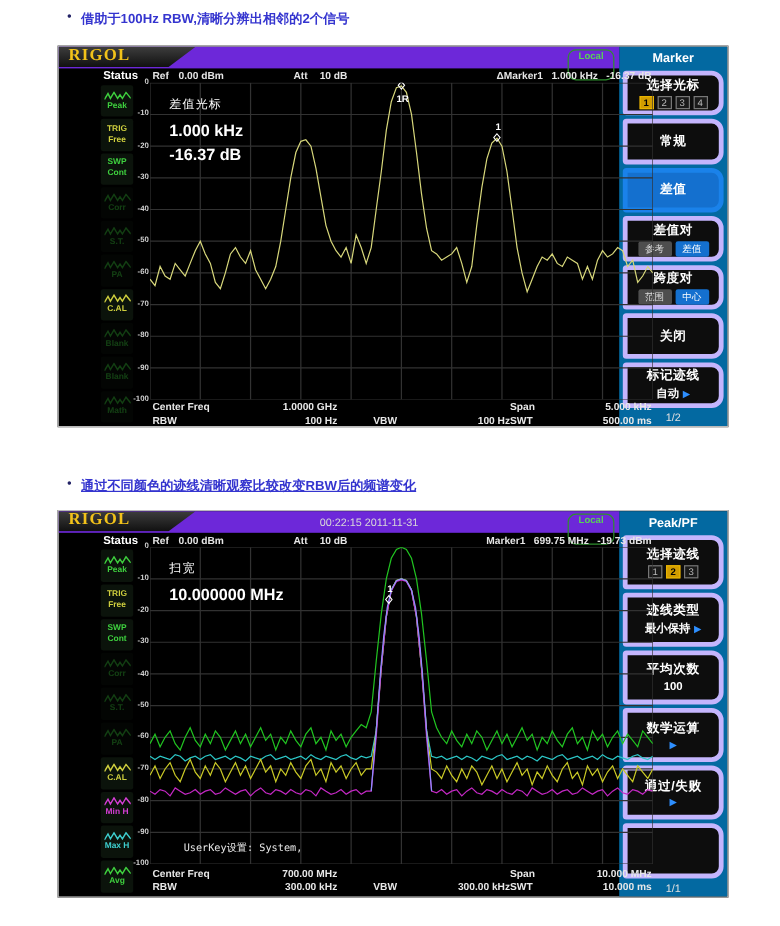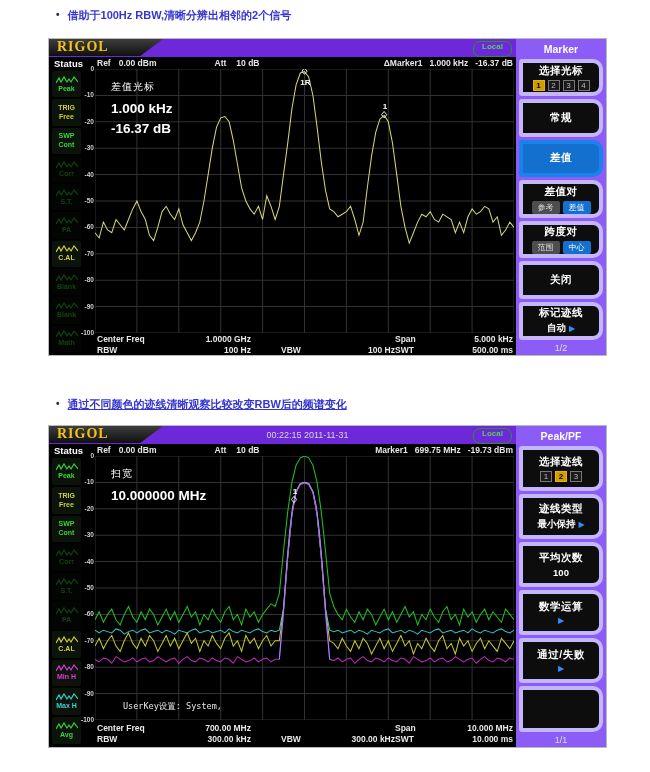--- a/index.html
+++ b/index.html
@@ -17,25 +17,25 @@
   #shot2 { left:48px; top:425px; height:323px; }
 
   .shot-main { width:467px; display:flex; flex-direction:column; }
   .topbar { height:18px; position:relative; background:#6d28d9; flex:0 0 18px; }
   .logo { position:absolute; left:0; top:0; width:114px; height:17px;
           background:linear-gradient(#3d3d3d,#101010);
           clip-path:polygon(0 0,100% 0,80% 100%,0 100%);
           color:#f2c21a; font-family:"Liberation Serif",serif; font-weight:bold;
           font-size:14px; line-height:16px; padding-left:8px; letter-spacing:1px; }
   .local { position:absolute; right:4px; top:2px; border:1px solid #2f8f2f; color:#58d058;
-           font-size:8px; font-weight:bold; border-radius:7px; padding:0 8px; height:16px; line-height:10px; }
+           font-size:8px; font-weight:bold; border-radius:7px; padding:0 8px; height:26px; line-height:10px; }
   .timetxt { position:absolute; left:120px; right:70px; text-align:center; color:#d8d8d8; font-size:9px; top:4px; }
 
   .body { flex:1; display:flex; }
-  .statuscol { width:42px; display:flex; flex-direction:column; padding:0 0 2px 2px; }
+  .statuscol { width:42px; display:flex; flex-direction:column; padding:0 0 2px 2px;margin-left:32px; }
   .status-title { color:#fff; font-weight:bold; font-size:9.5px; height:13px; line-height:13px; padding-left:3px; flex:0 0 13px; }
   .sitem { flex:1; margin:1px 4px 1px 1px; background:#0b130b; border-radius:2px;
            display:flex; flex-direction:column; align-items:center; justify-content:center; gap:1px; }
   .sitem.dim { opacity:.3; }
   .swave { width:22px; height:8px; }
   .swave polyline { stroke-width:1.2; fill:none; }
   .stop, .slab { font-size:7px; font-weight:bold; line-height:8px; white-space:nowrap; }
 
   .lcd { flex:1; display:flex; flex-direction:column; position:relative; }
   .annrow { flex:0 0 12px; display:flex; align-items:center; font-size:8.5px; color:#e6e6e6;
@@ -55,21 +55,21 @@
   .userkey { position:absolute; left:28px; bottom:7px; color:#e8e8e8;
              font-family:"DejaVu Sans Mono",monospace; font-size:8.5px; z-index:3; }
 
   .bbar { flex:1; display:flex; flex-direction:column; justify-content:center;
           padding-left:12px; padding-right:3px; font-size:8.5px; font-weight:bold; color:#e8e8e8; }
   .brow { display:flex; height:11px; align-items:center; white-space:nowrap; }
   .bl1 { width:62px; } .bv1 { width:92px; text-align:right; }
   .bsp { width:30px; } .bl2 { width:36px; } .bv2 { width:78px; text-align:right; }
   .bfx { flex:1; } .bl3 { width:36px; } .bv3 { width:82px; text-align:right; }
 
-  .menucol { width:90px; background:#8b5cf6; display:flex; flex-direction:column; padding:2px 3px 0 3px; }
+  .menucol { width:90px; background:#0369a1; display:flex; flex-direction:column; padding:2px 3px 0 3px; }
   .menu-title { color:#fff; font-weight:bold; font-size:10.5px; text-align:center; flex:0 0 16px; line-height:16px; }
   .mbtn { flex:1; margin:1.5px 0; background:#0d0d0d; border:4px solid #c4b5fd; border-radius:3px 10px 10px 3px;
           display:flex; flex-direction:column; align-items:center; justify-content:center; gap:2px; color:#fff; }
   .mbtn.hl { background:#1470cf; border-color:#1a82ea; }
   .mlabel { font-size:10.5px; font-weight:bold; letter-spacing:.5px; }
   .boxrow { display:flex; gap:3px; }
   .mbox { width:12px; height:11px; background:#1a1a1a; border:1px solid #777; color:#bbb;
           font-size:8px; line-height:10px; text-align:center; }
   .mbox.on { background:#d19c00; color:#000; border-color:#e8b400; font-weight:bold; }
   .pairrow { display:flex; gap:3px; }

